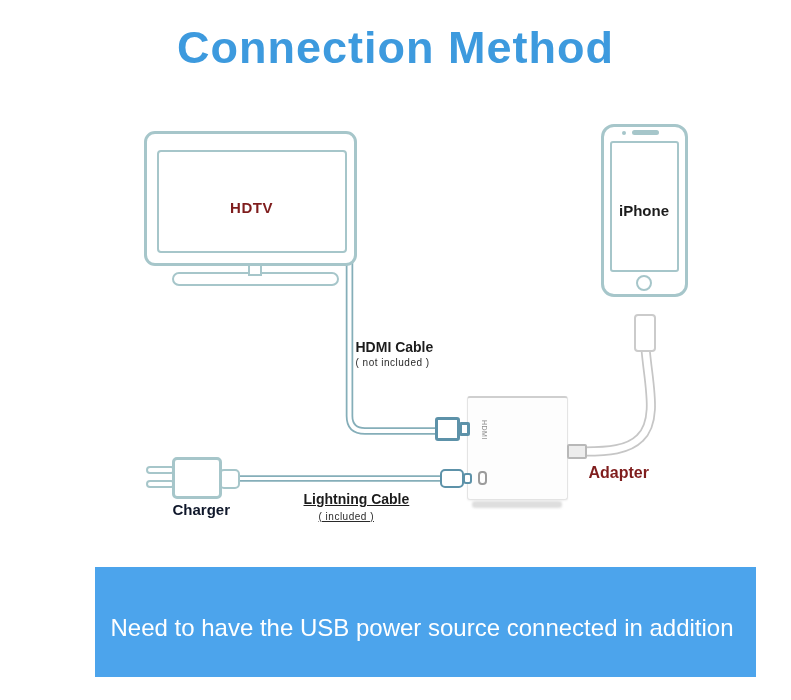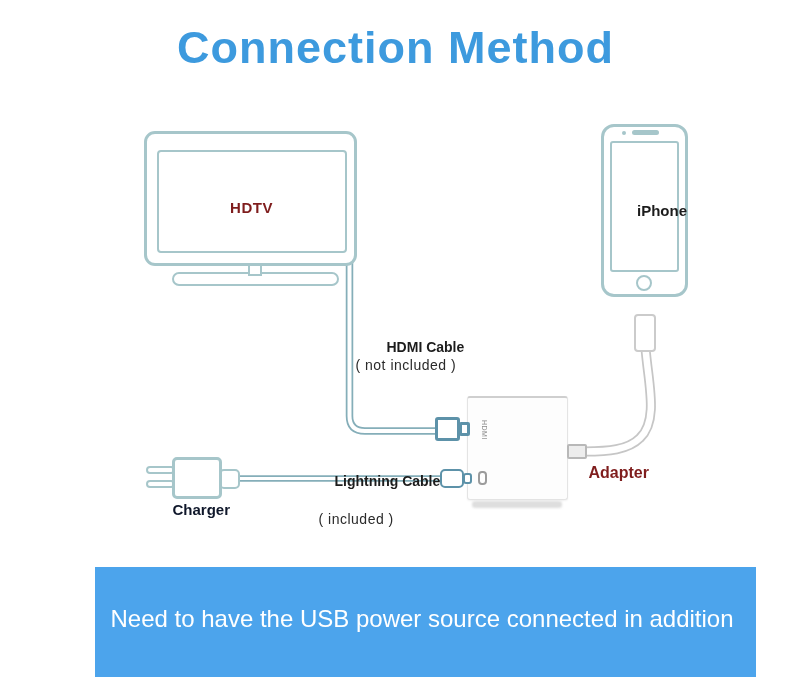--- a/index.html
+++ b/index.html
@@ -23,21 +23,21 @@
   .tv-base{left:136px;top:272px;width:167px;height:14px;border-radius:7px;z-index:2;}
   .tv-label{left:121px;top:199px;width:190px;text-align:center;
     font-size:15px;font-weight:bold;color:#7f1d1d;letter-spacing:.5px;}
   
   .ip-outer{left:565px;top:124px;width:87px;height:173px;border-width:3px;border-radius:13px;}
   .ip-screen{left:574px;top:141px;width:69px;height:131px;border-radius:3px;}
   .ip-cam{left:586px;top:131px;width:4px;height:4px;border-radius:50%;background:#a6c6ca;}
   .ip-speaker{left:596px;top:130px;width:27px;height:5px;border-radius:3px;background:#a6c6ca;}
   .ip-home{left:600px;top:275px;width:16px;height:16px;border-radius:50%;}
   .ip-label{left:565px;top:202px;width:87px;text-align:center;
-    font-size:15px;font-weight:bold;color:#1c1c1c;margin-left:18px;}
+    font-size:15px;font-weight:bold;color:#1c1c1c;}
   
   .lp-tip{left:602px;top:300px;width:15px;height:16px;border-radius:2px;
     background:linear-gradient(#50585e 0 34%,#959c a0 34%,#969da1 100%);}
   .lp-body{left:598px;top:314px;width:22px;height:38px;background:#fff;
     border:2px solid #cbcbcb;border-radius:4px;box-sizing:border-box;z-index:2;}
   
   .ad-box{left:431px;top:396px;width:99px;height:101px;background:#fdfdfd;
     border:1px solid #e4e4e4;border-top:2px solid #cfcfcf;border-radius:3px;
     box-shadow:0 1px 2px rgba(0,0,0,.06);}
   .ad-shadow{left:436px;top:501px;width:90px;height:7px;background:#dedede;
@@ -55,29 +55,29 @@
   .hdmi-tip{left:423px;top:422px;width:11px;height:14px;border-radius:2px;}
   .lcn-body{left:404px;top:469px;width:24px;height:19px;border-width:2px;border-radius:5px;}
   .lcn-tip{left:427px;top:473px;width:9px;height:11px;border-width:2px;border-radius:3px;}
   
   .ch-prong1{left:110px;top:466px;width:29px;height:8px;border-radius:4px;}
   .ch-prong2{left:110px;top:480px;width:29px;height:8px;border-radius:4px;}
   .ch-body{left:136px;top:457px;width:50px;height:42px;border-width:3px;border-radius:5px;z-index:2;}
   .ch-stub{left:183px;top:469px;width:21px;height:20px;border-radius:5px;}
   .ch-label{left:137px;top:501px;font-size:15px;font-weight:bold;color:#0f172a;}
   
-  .lbl-b{font-size:14px;font-weight:bold;color:#1c1c1c;margin-left:31px;}
-  .lbl-n{font-size:14px;color:#2a2a2a;letter-spacing:.5px;}
+  .lbl-b{font-size:14px;font-weight:bold;color:#1c1c1c;}
+  .lbl-n{font-size:10px;color:#2a2a2a;letter-spacing:.5px;}
   .hdmi-lbl{left:320px;top:339px;}
   .hdmi-note{left:320px;top:357px;}
-  .lc-lbl{left:268px;top:473px;}
-  .lc-note{left:283px;top:511px;}
+  .lc-lbl{left:268px;top:491px;text-decoration:underline;}
+  .lc-note{left:283px;top:511px;text-decoration:underline;}
   
   .banner{left:59px;top:567px;width:678px;height:110px;
-    padding:36px 0 0 16px;box-sizing:border-box;overflow:hidden;}
+    padding:45px 0 0 16px;box-sizing:border-box;overflow:hidden;}
   .banner div{font-size:24px;line-height:31px;color:#fff;white-space:nowrap;overflow:hidden;}
   svg.cables{position:absolute;left:0;top:0;pointer-events:none;}
 </style>
 </head>
 <body>
 
 <div class="stage">
 
   <div class="abs title" style="color: rgb(61, 154, 222);">Connection Method</div>
 

